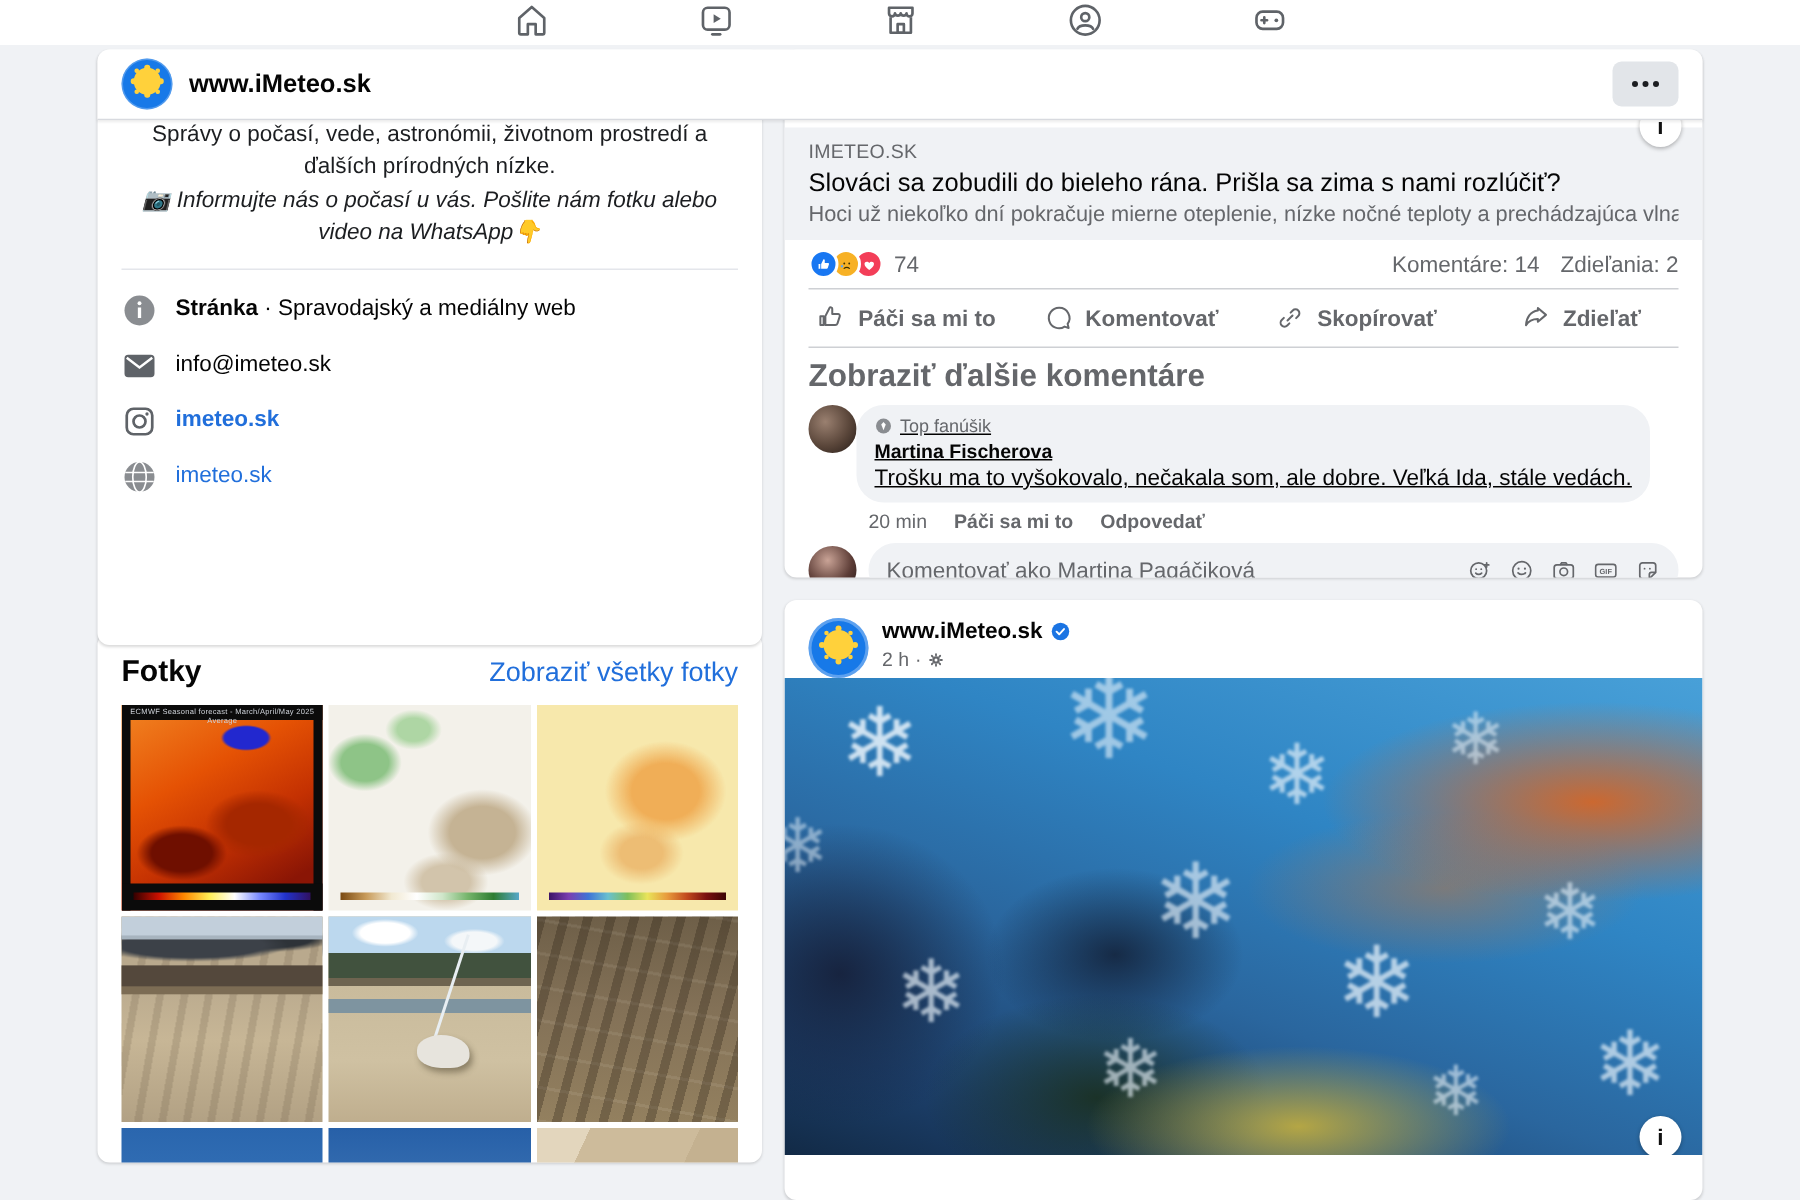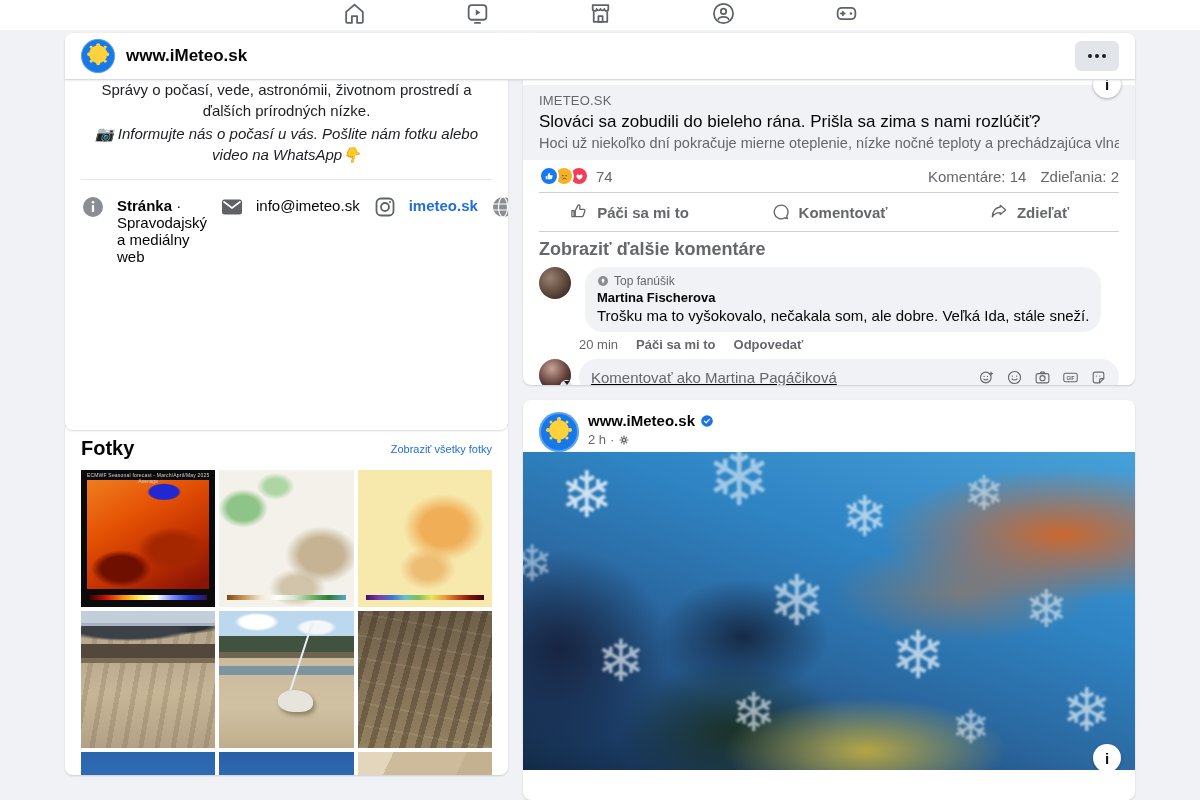--- a/index.html
+++ b/index.html
@@ -30,34 +30,34 @@
   .dots{width:4px;height:4px;border-radius:50%;background:#1c1e21;box-shadow:-7px 0 0 #1c1e21,7px 0 0 #1c1e21;}
 
   
   .card{position:absolute;background:var(--card);border-radius:8px;box-shadow:0 1px 2px rgba(0,0,0,.15);}
 
   
   .about-card{left:65px;top:33px;width:443px;height:397px;z-index:1;overflow:hidden;}
   .bio{padding:46px 18px 0;text-align:center;font-size:15px;line-height:1.4;color:#1c1e21;}
   .bio p + p{margin-top:2px;font-style:italic;}
   .about-div{height:1px;background:#e4e6eb;margin:14px 16px 15px;}
-  .info-list{padding:0 16px;display:flex;flex-direction:row;gap:13px;}
+  .info-list{padding:0 16px;display:flex;flex-direction:column;gap:13px;}
   .info-row{display:flex;align-items:flex-start;gap:12px;font-size:15px;color:var(--text);cursor:default;}
   .info-row .ic{width:24px;height:24px;flex:0 0 auto;color:#75777b;}
   .info-row .ic svg{width:24px;height:24px;}
   .blue-link{color:var(--link);text-decoration:none;cursor:pointer;}
   .b600{font-weight:700;}
   .sub-gray{font-size:13px;color:var(--secondary);margin-top:3px;}
   .row-lines{padding-top:2px;}
 
   
   .photos-card{left:65px;top:422px;width:443px;height:353px;overflow:hidden;}
   .photos-head{display:flex;justify-content:space-between;align-items:center;padding:15px 16px 10px;}
   .photos-title{font-size:20px;font-weight:700;color:var(--text);}
-  .photos-seeall{font-size:11px;color:var(--link);cursor:pointer;}
+  .photos-seeall{font-size:18px;color:var(--link);cursor:pointer;}
   .ph-grid{display:grid;grid-template-columns:repeat(3,1fr);gap:4px;padding:0 16px;}
   .ph{height:137px;position:relative;overflow:hidden;cursor:pointer;background:#ddd;}
   .scalebar{position:absolute;left:6%;right:6%;bottom:5%;height:5px;}
   .map-cap{position:absolute;left:0;top:0;right:0;color:#cfd3da;font-size:5px;text-align:center;padding-top:2px;letter-spacing:.2px;}
   .ph1{background:
     radial-gradient(ellipse 18% 9% at 62% 16%,#2228cf 0 60%,transparent 70%),
     radial-gradient(ellipse 30% 18% at 30% 72%,#6f0f00 0 50%,transparent 75%),
     radial-gradient(ellipse 35% 22% at 68% 58%,#a52700 0 45%,transparent 75%),
     linear-gradient(150deg,#f07f1f 5%,#e55204 35%,#c43102 60%,#8a1505 85%);
     box-shadow:inset 0 10px 0 #0b0b0b, inset 0 -18px 0 #0b0b0b, inset 6px 0 0 #0b0b0b, inset -6px 0 0 #0b0b0b;}
@@ -117,32 +117,32 @@
   .rx-sad{background:var(--sad);z-index:2;}
   .rx-love{background:var(--love);z-index:1;}
   .rx svg{width:11px;height:11px;}
   .rx-count{font-size:15px;color:var(--secondary);margin-left:7px;}
   .counts-right{margin-left:auto;display:flex;gap:14px;font-size:15px;color:var(--secondary);}
   .hdiv{height:1px;background:var(--divider);margin:0 16px;}
   .actions{display:flex;padding:3px 6px;}
   .action{flex:1;height:32px;display:flex;align-items:center;justify-content:center;gap:8px;
     color:var(--secondary);font-size:15px;font-weight:600;border-radius:4px;cursor:pointer;}
   .action svg{width:20px;height:20px;flex:0 0 auto;}
-  .view-more{padding:7px 16px 3px;font-size:18px;font-weight:600;color:var(--secondary);cursor:pointer;}
-  .comment{display:flex;gap:14px;padding:4px 16px 0;}
+  .view-more{padding:7px 16px 3px;font-size:21px;font-weight:600;color:var(--secondary);cursor:pointer;}
+  .comment{display:flex;gap:0;padding:4px 16px 0;text-decoration:underline;}
   .c-avatar{width:32px;height:32px;border-radius:50%;flex:0 0 auto;cursor:pointer;
     background:radial-gradient(circle at 35% 35%,#9a8070,#5a463a 55%,#241a16);}
   .bubble{background:#f0f2f5;border-radius:18px;padding:7px 12px 8px;}
   .badge-row{display:flex;align-items:center;gap:5px;font-size:12px;color:var(--secondary);}
   .badge-row svg{width:12px;height:12px;}
   .c-name{font-size:13px;font-weight:700;color:var(--text);margin-top:2px;}
   .c-text{font-size:15px;color:var(--text);margin-top:2px;white-space:nowrap;}
   .c-meta{display:flex;gap:18px;font-size:13px;color:var(--secondary);margin:5px 0 0 56px;}
   .c-meta .bold{font-weight:700;cursor:pointer;}
-  .composer{display:flex;gap:8px;padding:7px 16px;text-decoration:underline;}
+  .composer{display:flex;align-items:center;gap:8px;padding:7px 16px;text-decoration:underline;}
   .me-avatar{width:32px;height:32px;border-radius:50%;position:relative;flex:0 0 auto;cursor:pointer;
     background:radial-gradient(circle at 40% 30%,#c9a396,#5c3c36 55%,#1d1412);}
   .me-avatar::after{content:"";position:absolute;right:-2px;bottom:-2px;width:11px;height:11px;border-radius:50%;
     background:#e4e6eb;border:1.5px solid #fff;}
   .me-avatar::before{content:"";position:absolute;right:1px;bottom:3px;z-index:1;
     border:3px solid transparent;border-top:4px solid #1c1e21;}
   .pill{flex:1;height:36px;background:#f0f2f5;border-radius:18px;display:flex;align-items:center;
     padding:0 12px;cursor:text;}
   .pill-text{font-size:15px;color:var(--secondary);}
   .pill-icons{margin-left:auto;display:flex;gap:11px;color:var(--secondary);}
@@ -354,40 +354,48 @@
           </svg>
         <span>Páči sa mi to</span>
       </div>
       <div class="action">
         <svg viewBox="0 0 24 24" fill="none" stroke="#65676b" stroke-width="1.6">
             <path d="M12 3.8a8.2 8.2 0 1 0 4.5 15.1l3.2 1.1-.8-3.3A8.2 8.2 0 0 0 12 3.8z" stroke-linejoin="round"></path>
           </svg>
         <span>Komentovať</span>
       </div>
       <div class="action">
+        <svg viewBox="0 0 24 24" fill="none" stroke="#65676b" stroke-width="1.6" stroke-linecap="round">
+            <path d="M10 14l4-4"></path>
+            <path d="M12.5 7.7l1.7-1.7a3.1 3.1 0 0 1 4.4 4.4l-1.7 1.7"></path>
+            <path d="M11.5 16.3l-1.7 1.7a3.1 3.1 0 0 1-4.4-4.4l1.7-1.7"></path>
+          </svg>
+        <span>Skopírovať</span>
+      </div>
+      <div class="action">
         <svg viewBox="0 0 24 24" fill="none" stroke="#65676b" stroke-width="1.6" stroke-linejoin="round">
             <path d="M13.5 6V4l6.5 5.5-6.5 5.5v-2.2c-4.5 0-7.6 1.7-9.5 5 .3-6 3.5-11 9.5-11.8z"></path>
           </svg>
         <span>Zdieľať</span>
       </div>
     </div>
     <div class="hdiv"></div>
     <div class="view-more">Zobraziť ďalšie komentáre</div>
     <div class="comment">
       <span class="c-avatar"></span>
       <div class="bubble">
         <div class="badge-row">
           <svg viewBox="0 0 24 24">
               <circle cx="12" cy="12" r="10" fill="#8a8d91"></circle>
               <path d="M12 6.5 15 10l-3 7.5L9 10z" fill="#fff"></path>
             </svg>
           <span>Top fanúšik</span>
         </div>
         <div class="c-name">Martina Fischerova</div>
-        <div class="c-text">Trošku ma to vyšokovalo, nečakala som, ale dobre. Veľká Ida, stále sneží.</div>
+        <div class="c-text">Trošku ma to vyšokovalo, nečakala som, ale dobre. Veľká Ida, stále vedách.</div>
       </div>
     </div>
     <div class="c-meta">
       <span>20 min</span>
       <span class="bold">Páči sa mi to</span>
       <span class="bold">Odpovedať</span>
     </div>
     <div class="composer">
       <span class="me-avatar"></span>
       <div class="pill">

